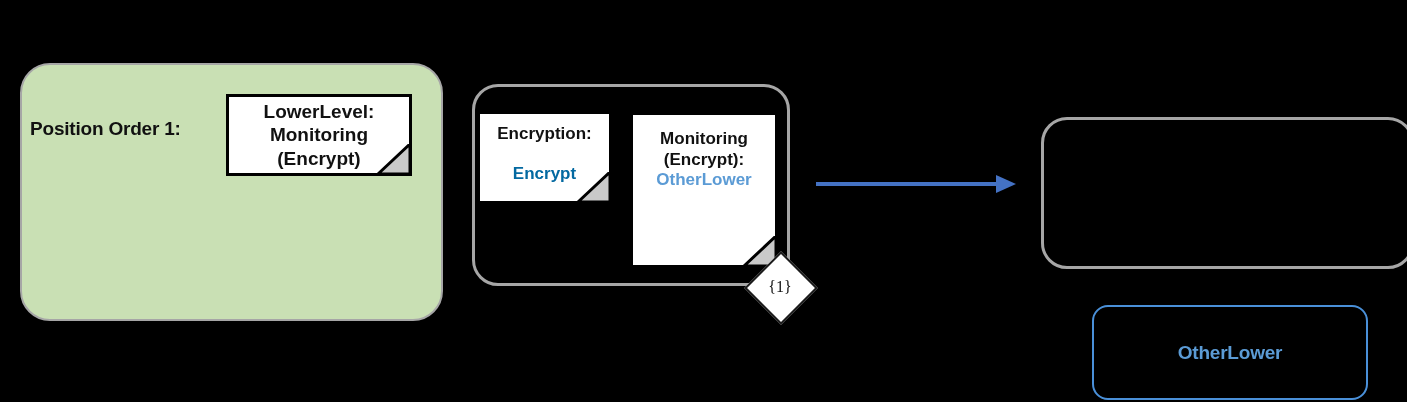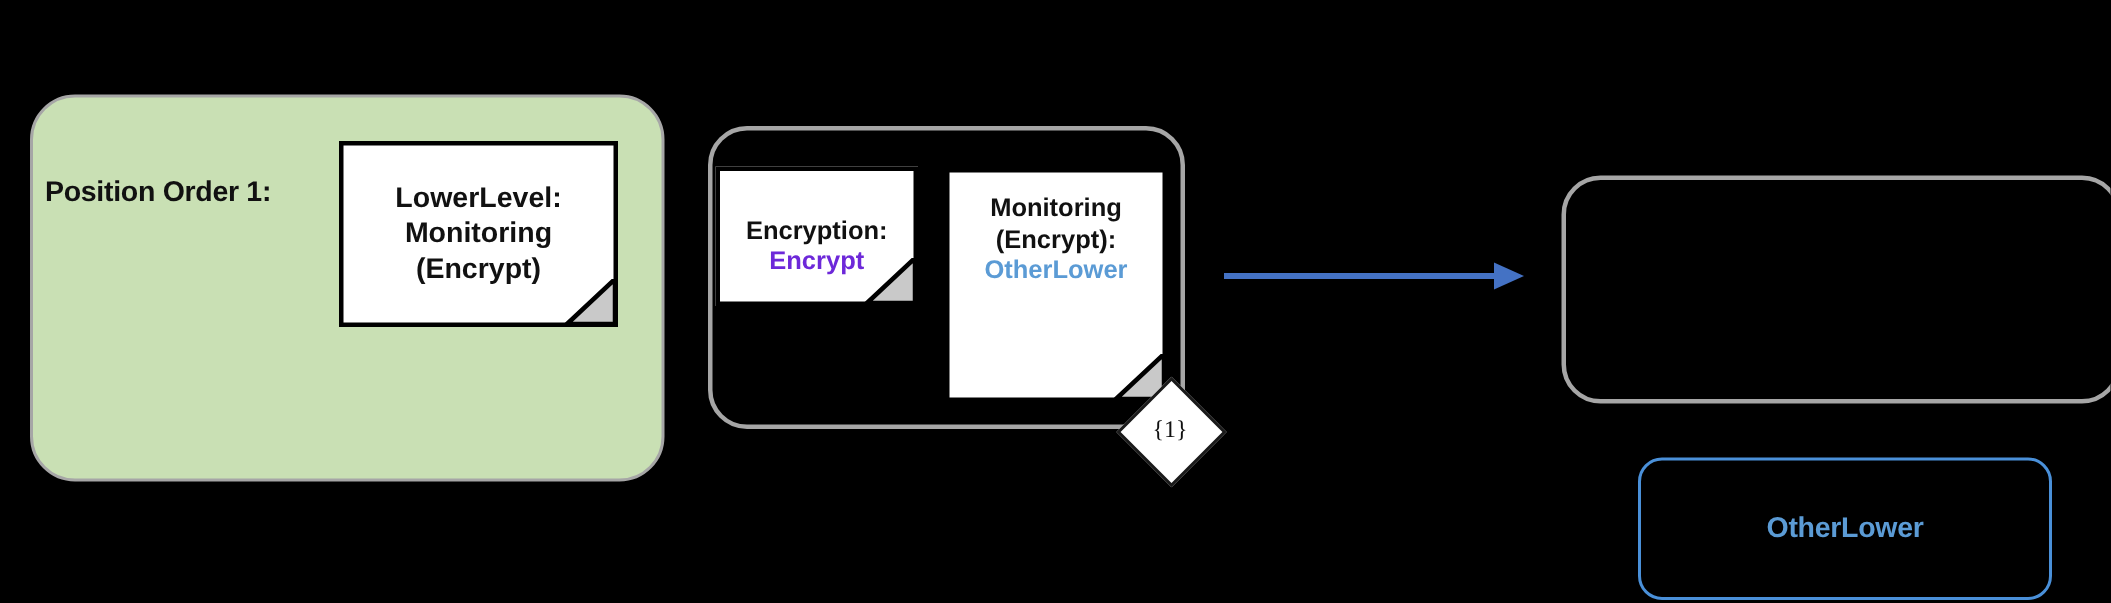--- a/index.html
+++ b/index.html
@@ -65,35 +65,35 @@
     overflow: visible;
     pointer-events: none;
   }
   .fold svg { display: block; }
 
   
   #note-lowerlevel {
     left: 214px;
     top: 94px;
     width: 186px;
-    height: 124px;
+    height: 82px;
     font-size: 19px;
   }
   
   #note-encryption {
     left: 465px;
     top: 111px;
     width: 135px;
     height: 93px;
     font-size: 17px;
     padding-bottom: 16px;
-    justify-content: flex-end;
+    justify-content: space-between;
     padding-top: 10px;
   }
-  #note-encryption .val { color: #6d28d9; }
+  #note-encryption .val { color: #0369a1; }
   
   #note-monitoring {
     left: 618px;
     top: 112px;
     width: 148px;
     height: 156px;
     font-size: 17px;
     justify-content: flex-start;
     padding-top: 14px;
   }

